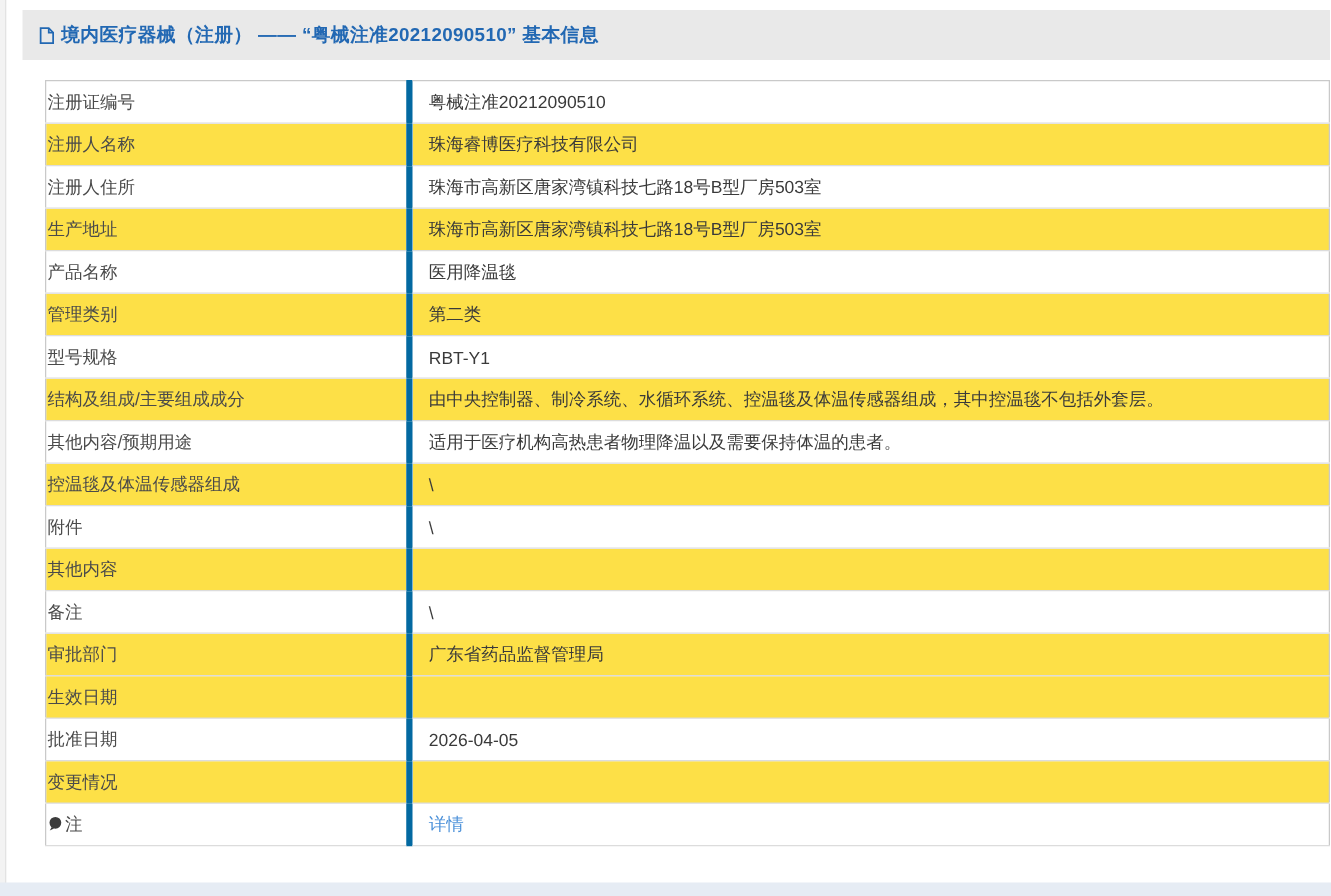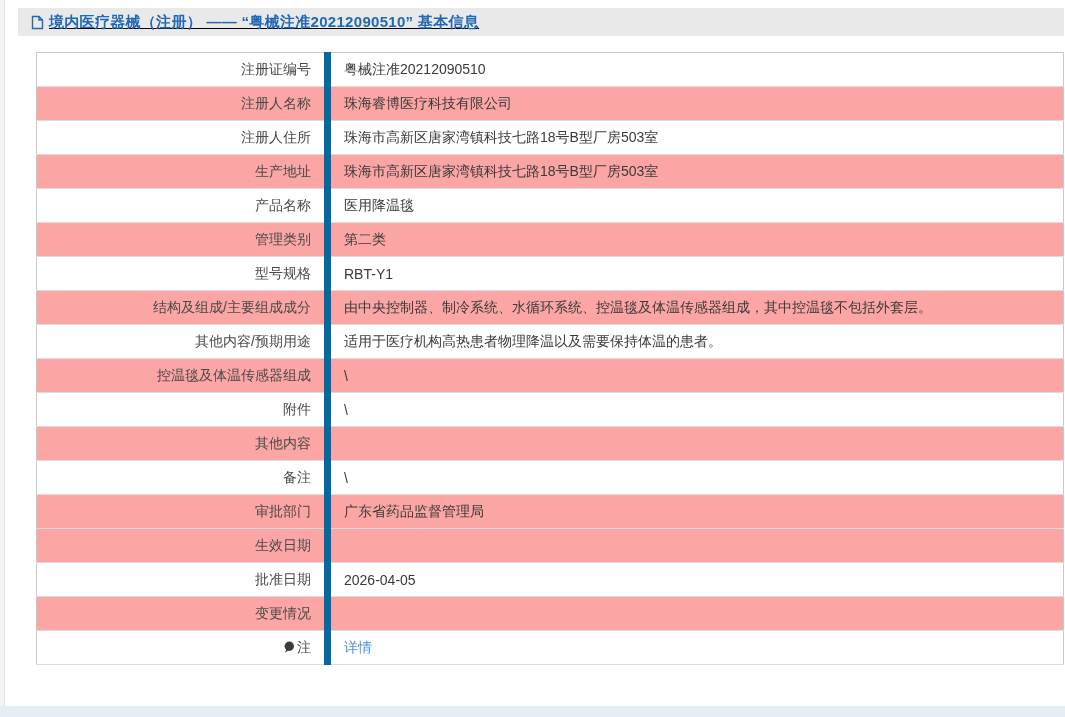--- a/index.html
+++ b/index.html
@@ -14,26 +14,25 @@
   }
   .left-gutter {
     position: absolute;
     left: 0; top: 0; bottom: 0;
     width: 5px;
     background: #f3f3f3;
     border-right: 1px solid #e3e3e3;
   }
   .header-bar {
     margin: 8px 1px 0 18px;
-    height: 28px;
+    height: 40px;
     background: #e9e9e9;
     display: flex;
     align-items: center;
     padding-left: 13px;
-    text-decoration: underline;
   }
   .doc-icon {
     display: inline-flex;
     margin-right: 5px;
     margin-top: 1px;
   }
   .page-title {
     color: #2268b3;
     font-size: 15px;
     font-weight: bold;
@@ -51,30 +50,29 @@
   table.info-table td {
     height: 34px;
     font-size: 14px;
     vertical-align: middle;
     border-bottom: 1px solid #dcdcdc;
     overflow: hidden;
     white-space: nowrap;
   }
   td.label-cell {
     width: 291px;
-    text-align: right;
     padding-right: 13px;
     color: #4a4a4a;
-    border-right: 7px solid #0369a1;
+    border-right: 5px solid #0369a1;
   }
   td.value-cell {
     padding-left: 13px;
     color: #3a3a3a;
   }
-  tr.alt { background: #fca5a5; }
+  tr.alt { background: #fde047; }
   a.details-link {
     color: #4a90d9;
     text-decoration: none;
     cursor: pointer;
     margin-top: 33px;
   }
   .note-icon {
     display: inline-block;
     vertical-align: -2px;
     margin-right: 2px;

